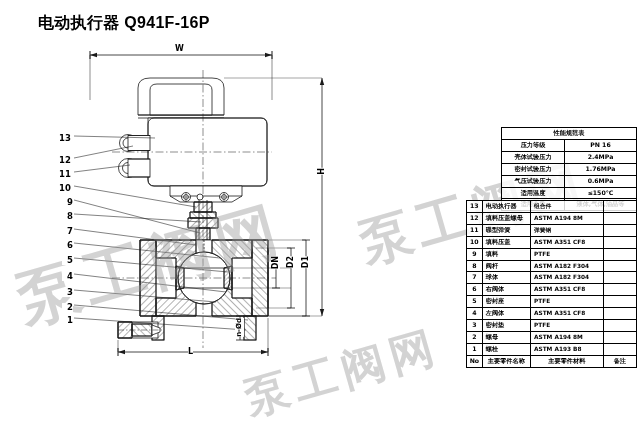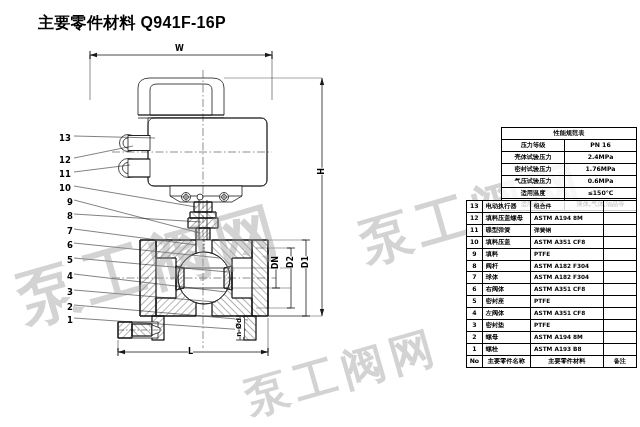--- a/index.html
+++ b/index.html
@@ -94,21 +94,21 @@
     line-height:9px;
     text-align:right;
     width:11px;
   }
 </style>
 </head>
 <body>
 
 <div id="root">
 
-  <div class="title">主要零件材料 Q941F-16P</div>
+  <div class="title">电动执行器 Q941F-16P</div>
 
   <div class="watermark">
     <div class="wm-text wm1">泵工阀网</div>
     <div class="wm-text wm2">泵工阀网</div>
     <div class="wm-text wm3">泵工阀网</div>
   </div>
 
   <svg id="drawing" width="640" height="427" viewBox="0 0 640 427">
     <defs>
       <pattern id="hatchR" width="5" height="5" patternTransform="rotate(45)" patternUnits="userSpaceOnUse">

